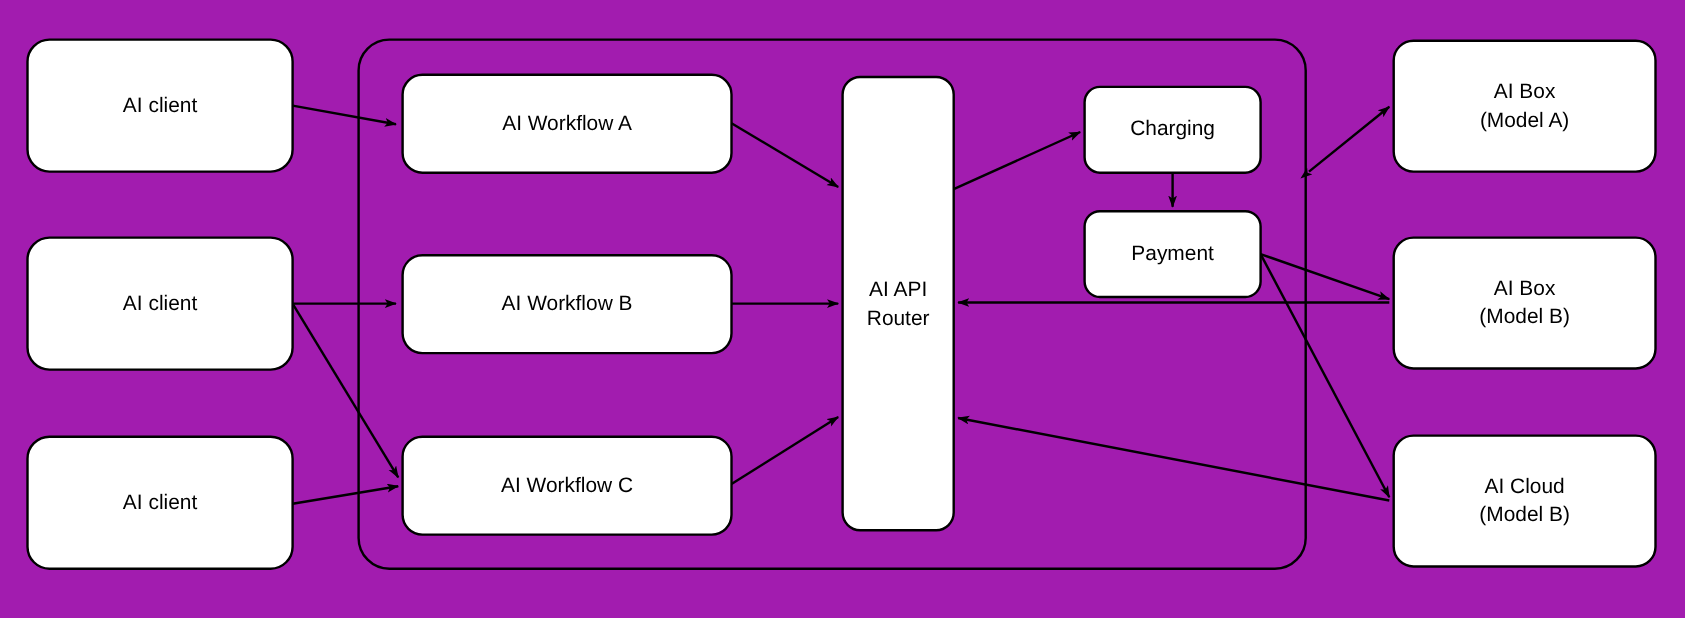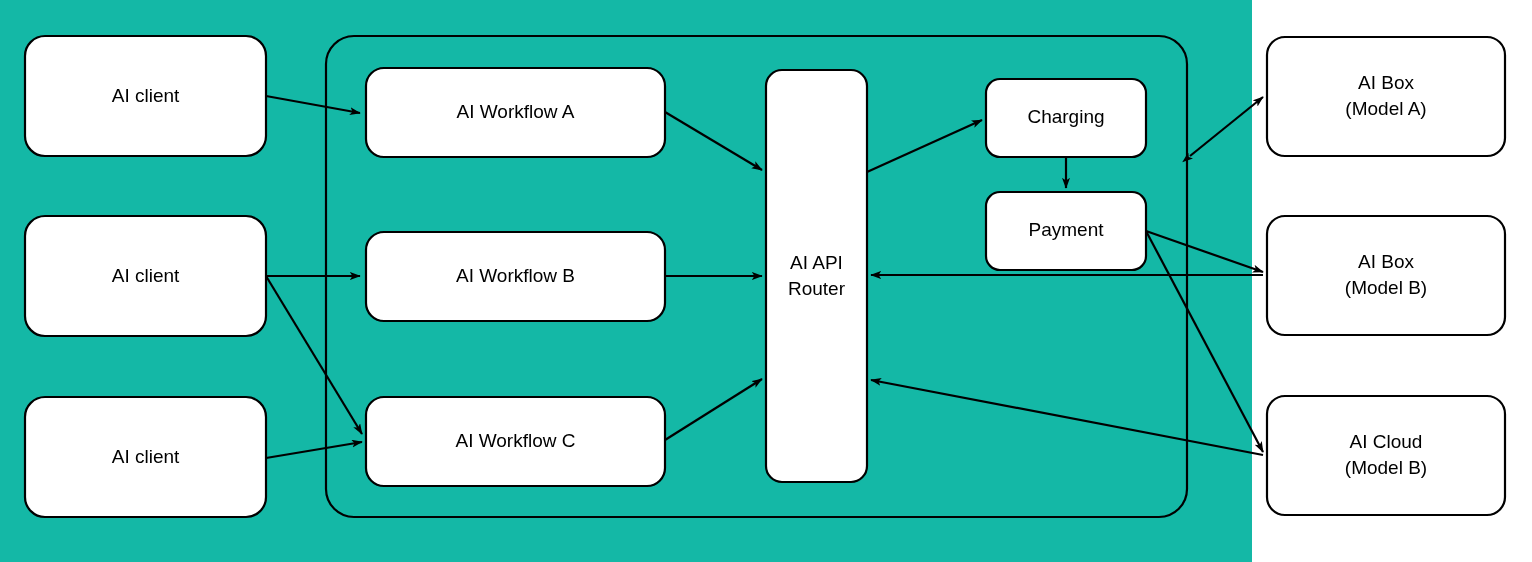--- a/index.html
+++ b/index.html
@@ -8,23 +8,23 @@
     background: #ffffff;
   }
   body {
     width: 1532px;
     height: 562px;
     font-family: "Liberation Sans", sans-serif;
     overflow: hidden;
   }
   #diagram-root {
     position: relative;
-    width: 1252px;
+    width: 1532px;
     height: 562px;
-    background: #14b8a6;
+    background: #a21caf;
     text-align: right;
   }
   svg#diagram {
     display: block;
     width: 1532px;
     height: 562px;
   }
   .node-shape {
     fill: #ffffff;
     stroke: #000000;

